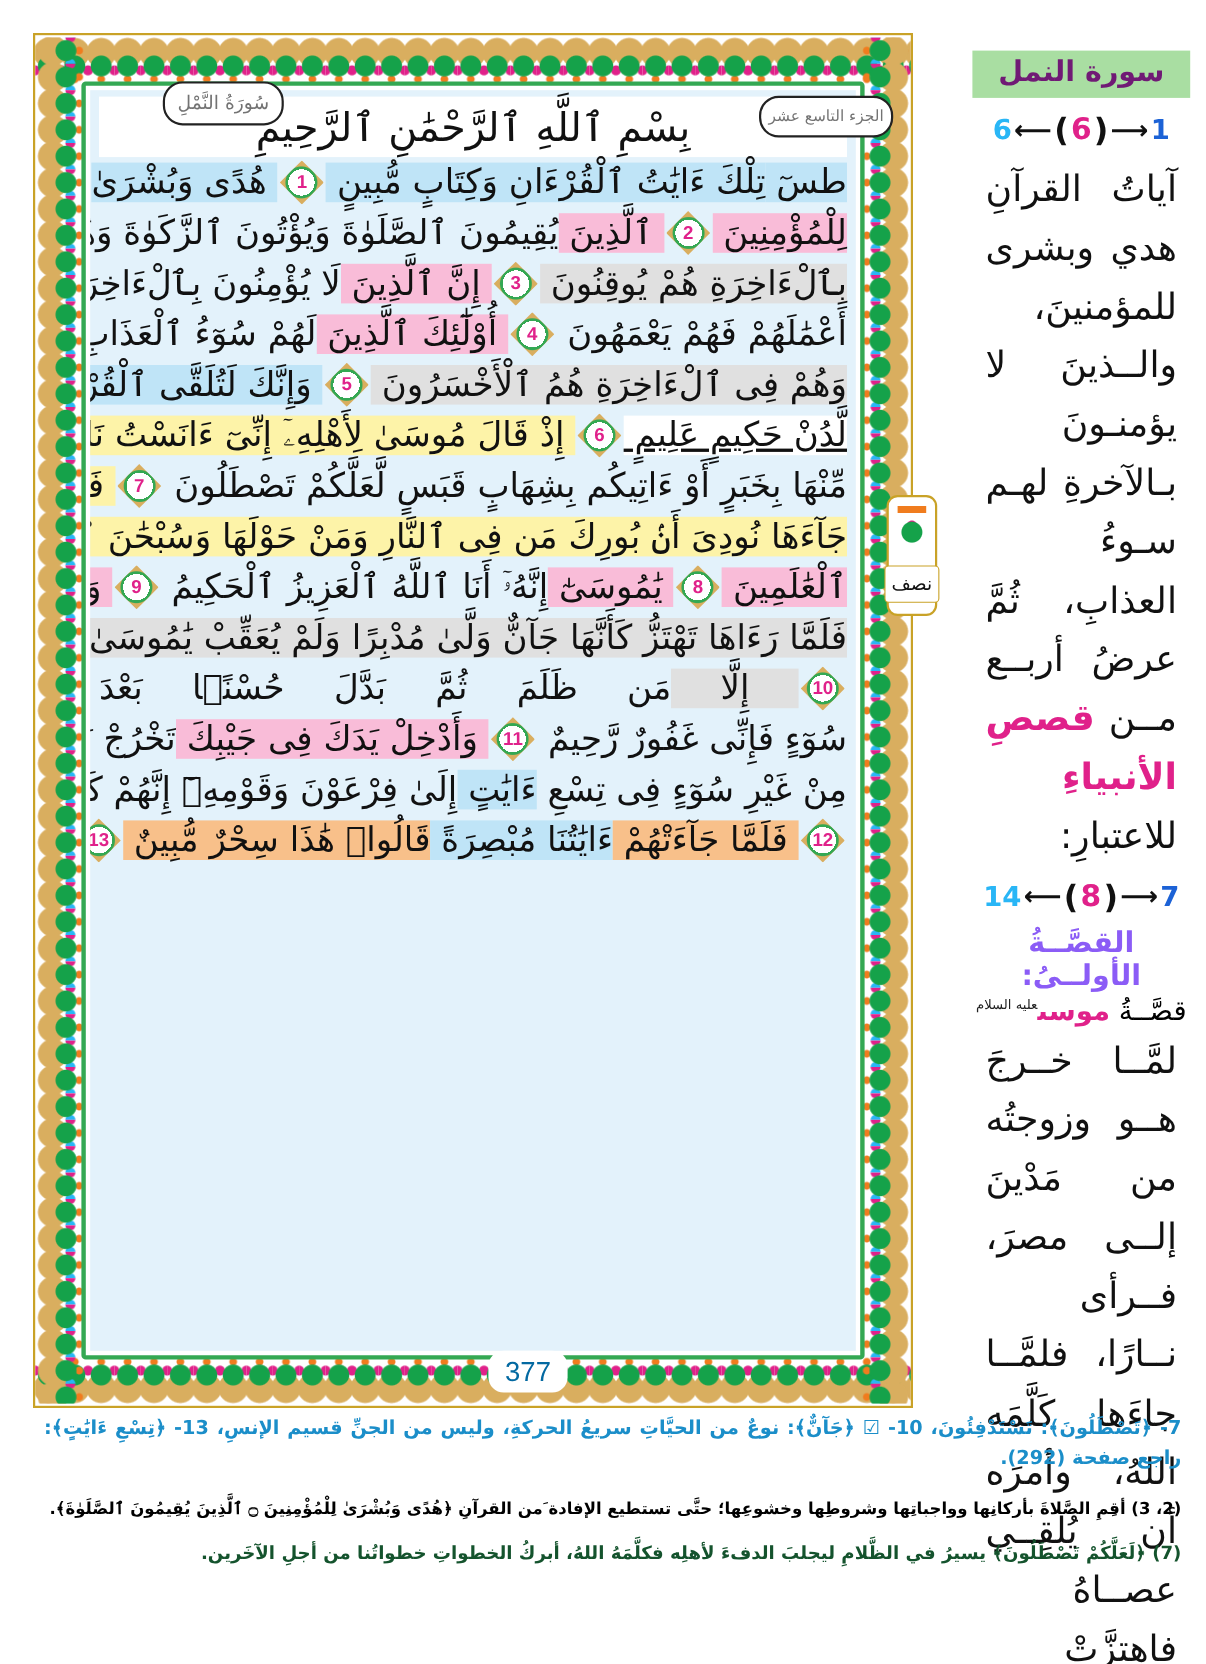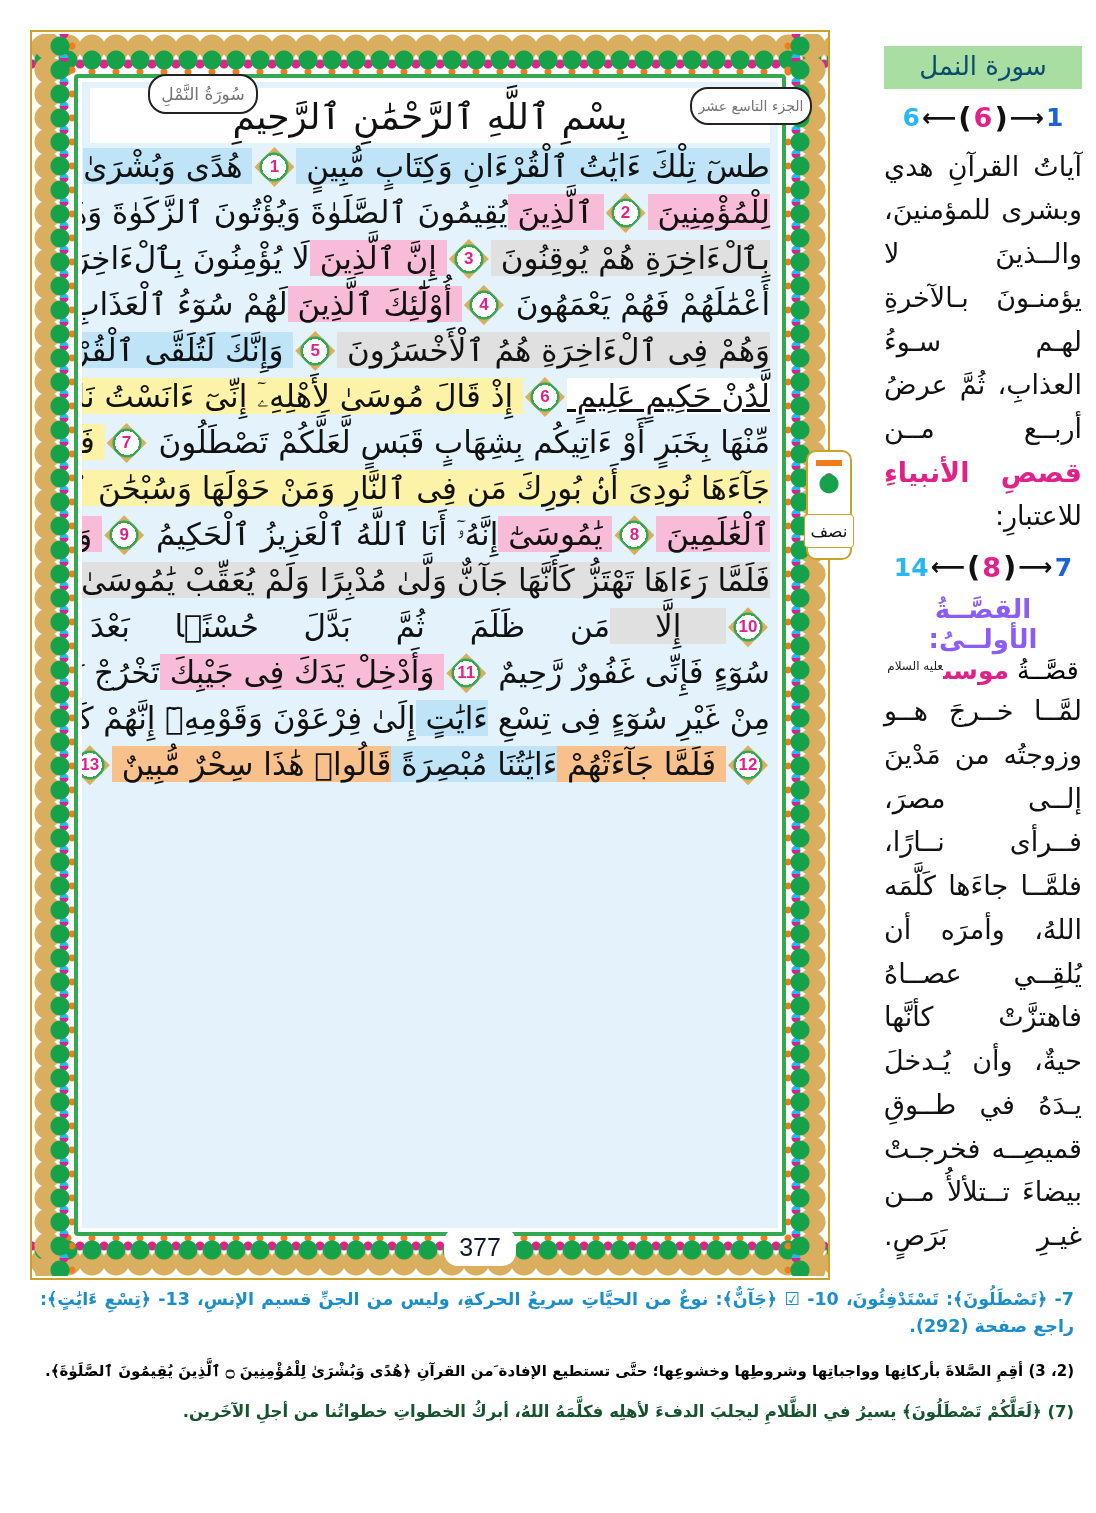--- a/index.html
+++ b/index.html
@@ -11,39 +11,39 @@
   }
   .page{position:absolute;inset:0;}
 
   
   .sidebar{
     position:absolute;right:0;top:0;width:222px;height:1265px;
     direction:rtl;text-align:center;
     padding:46px 14px 0 10px;box-sizing:border-box;
   }
   .surah-banner{
-    background:#a9dea2;color:#0c4a6e;
-    font-size:26px;font-weight:normal;letter-spacing:2px;
+    background:#a9dea2;color:#701a75;
+    font-size:26px;font-weight:bold;letter-spacing:2px;
     padding:6px 4px 8px;line-height:1.1;
     font-family:"DejaVu Sans",sans-serif;
   }
   .range-row{
     margin:12px 0 10px;font-size:25px;font-weight:bold;
     display:flex;align-items:center;justify-content:center;gap:2px;
     direction:ltr;
   }
   .range-row .lo{color:#1c62d6;}
   .range-row .hi{color:#29b6f6;}
   .range-row .mid{color:#e0218a;font-size:27px;}
   .range-row .par{color:#111;font-size:29px;}
   .range-row .arrow{color:#111;font-size:24px;line-height:1;}
   .side-para{
-    font-size:27px;line-height:1.62;color:#111;
+    font-size:33px;line-height:1.62;color:#111;
     text-align:justify;text-align-last:justify;
-    direction:rtl;word-spacing:1px;margin:2px 0;
+    direction:rtl;word-spacing:1px;margin:2px 12px;
   }
   .pink{color:#e0218a;font-weight:bold;}
   .sec-title{
     color:#8b5cf6;font-weight:bold;font-size:26px;
     letter-spacing:1px;margin:6px 0 2px;direction:rtl;
   }
   .story-head{font-size:25px;direction:rtl;margin:2px 0 4px;}
   .sall{font-size:12px;vertical-align:super;color:#222;}
 
   
@@ -138,21 +138,21 @@
     display:flex;align-items:center;justify-content:center;
     font-size:17px;color:#737373;z-index:6;white-space:nowrap;
     font-family:"DejaVu Sans",sans-serif;
   }
   .cart-surah{left:118px;top:44px;width:106px;height:36px;}
   .cart-juz{left:660px;top:57px;width:118px;height:34px;font-size:14px;}
   .page-num{
     position:absolute;left:414px;bottom:14px;width:72px;height:38px;
     background:#ffffff;border-radius:14px;
     display:flex;align-items:center;justify-content:center;
-    font-size:25px;color:#0f172a;z-index:6;
+    font-size:25px;color:#0369a1;z-index:6;
     font-family:"Liberation Sans",sans-serif;
   }
   .nisf-tab{
     position:absolute;right:-22px;top:420px;width:46px;height:110px;
     background:#ffffff;border:2px solid #c9a227;border-radius:10px;
     z-index:7;display:flex;align-items:flex-end;justify-content:center;
     padding-bottom:10px;box-sizing:border-box;
   }
   .nisf-tab .lbl{
     font-size:17px;color:#111;border:1.5px solid #c9a227;

